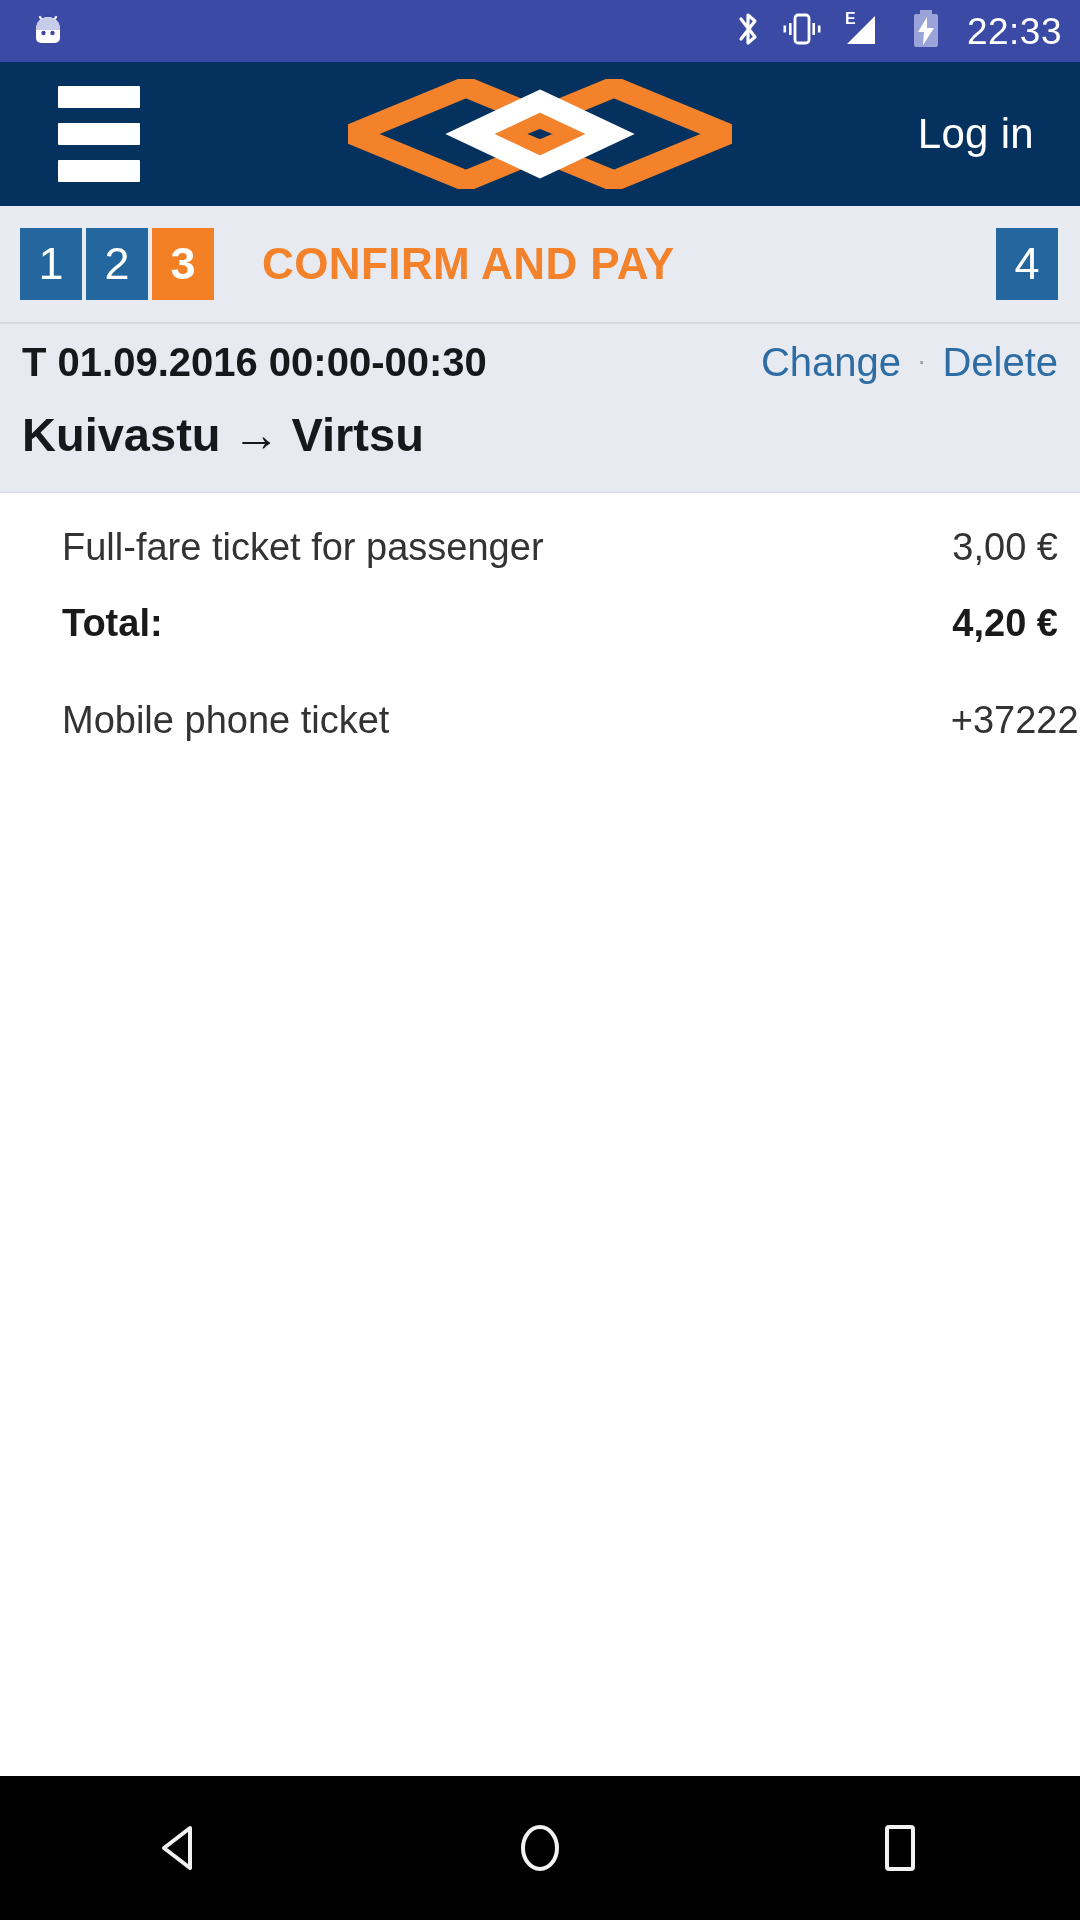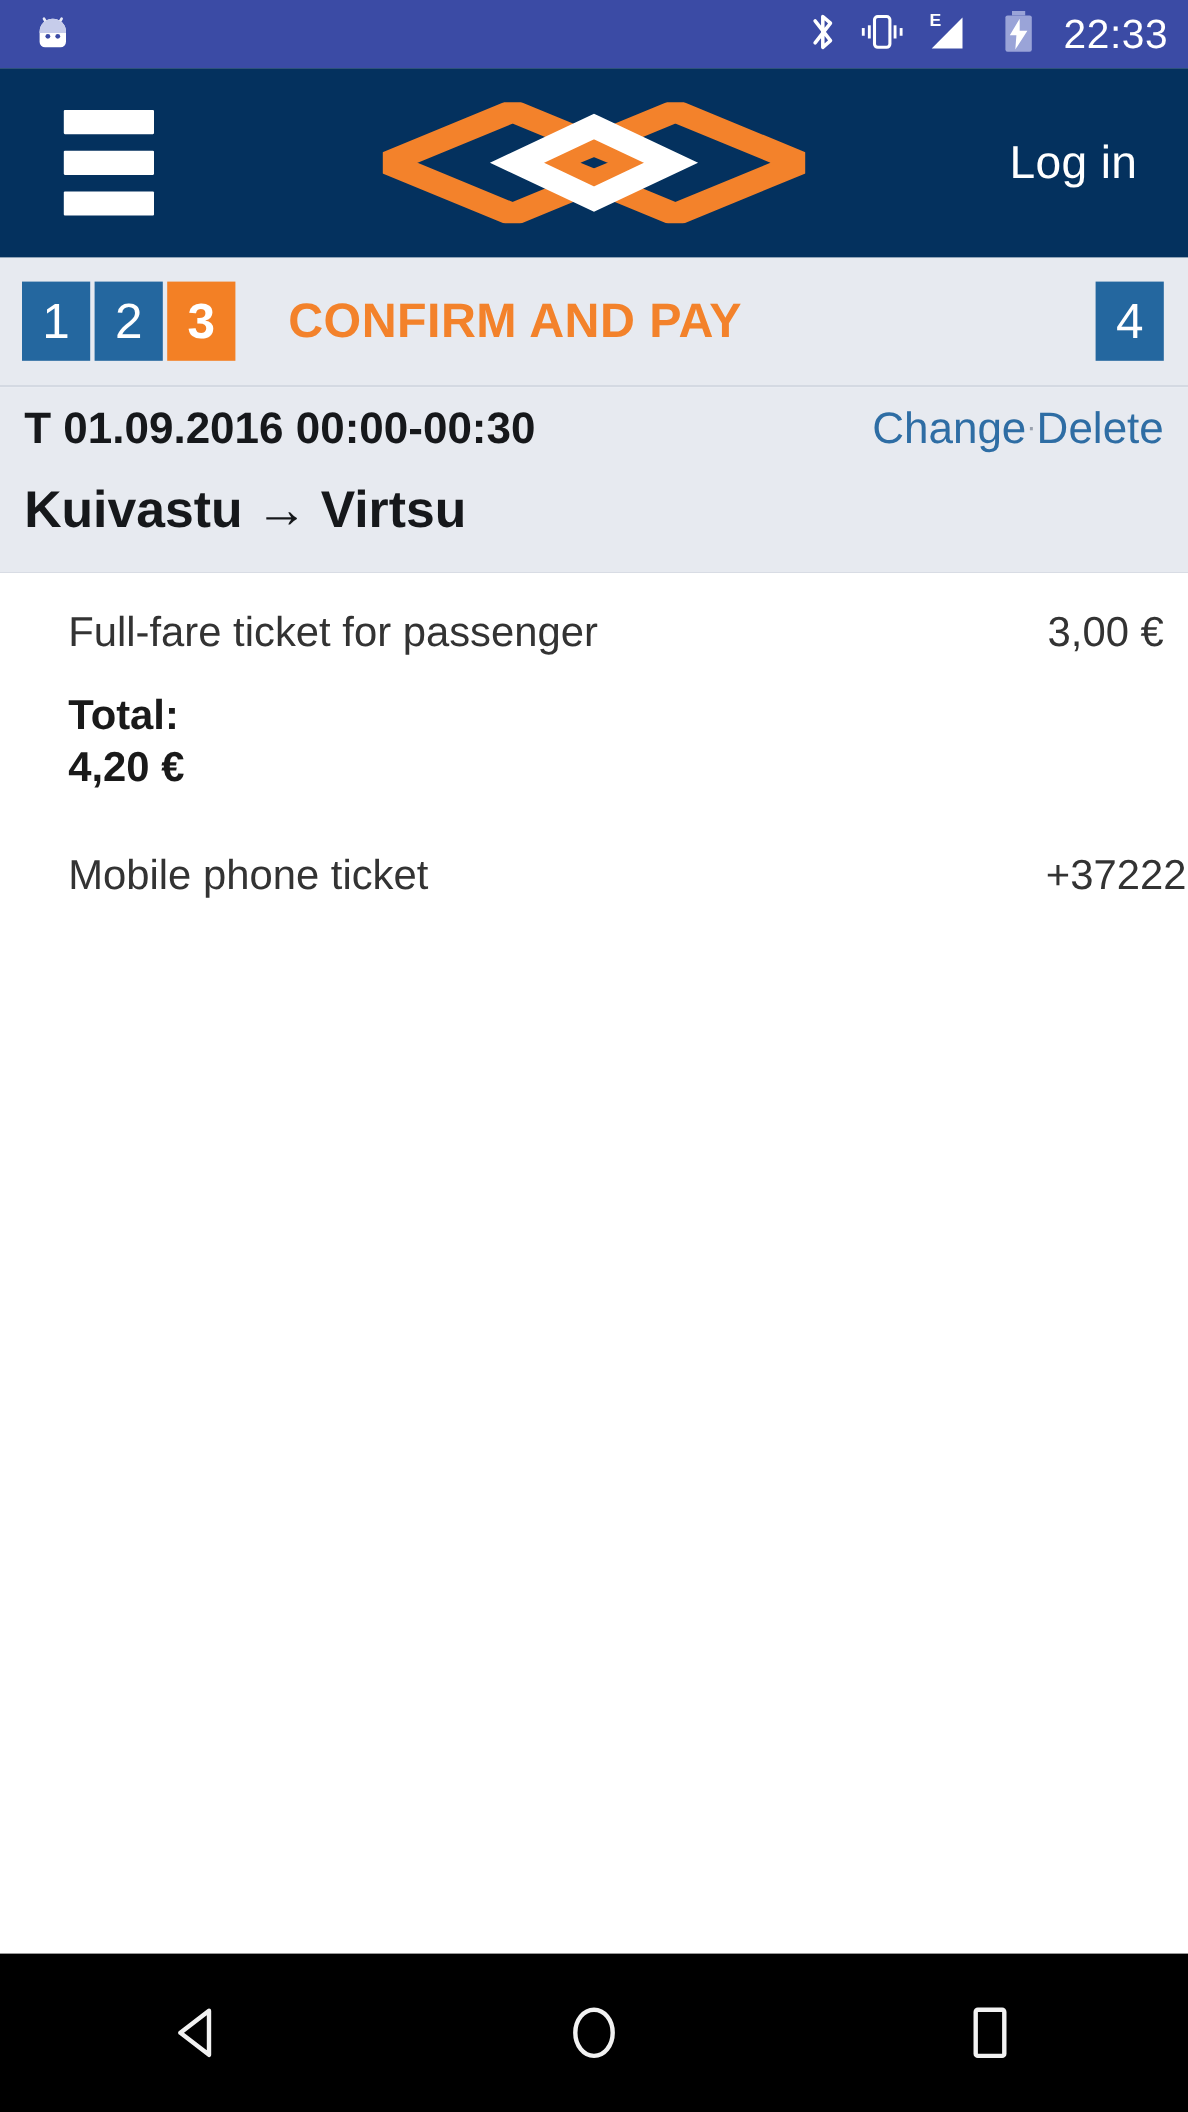--- a/index.html
+++ b/index.html
@@ -18,21 +18,21 @@
   }
   .sb-left{ display:flex; align-items:center; }
   .sb-spacer{ flex:1; }
   .sb-right{ display:flex; align-items:center; gap:14px; }
   .sb-icon{ display:block; }
   .sb-time{ font-size:37px; font-weight:400; letter-spacing:0.5px; line-height:1;
             margin-left:10px; font-family:"Liberation Sans", sans-serif; }
 
   
   .appbar{
-    height:172px; background:#04315e; position:relative;
+    height:144px; background:#04315e; position:relative;
     display:flex; align-items:center;
   }
   .hamburger{
     position:absolute; left:58px; top:50%; transform:translateY(-50%);
     width:82px; display:flex; flex-direction:column; gap:15px; cursor:pointer;
   }
   .hamburger span{ display:block; height:22px; background:#ffffff; border-radius:1px; }
   .logo{
     position:absolute; left:50%; top:50%; transform:translate(-50%,-50%);
     width:384px; height:110px;
@@ -61,33 +61,33 @@
   }
   .steps .grow{ flex:1; }
   .stepbox.last{ margin-right:0; }
 
   
   .trip{
     background:#e7eaf0; padding:16px 22px 30px 22px; border-bottom:1px solid #d8dce4;
   }
   .trip-row1{ display:flex; align-items:baseline; }
   .trip-when{ font-size:40px; font-weight:700; color:#16181b; flex:1; white-space:nowrap; }
-  .trip-actions{ display:flex; align-items:baseline; white-space:nowrap; }
+  .trip-actions{ display:flex; align-items:baseline; gap:16px; white-space:nowrap; }
   .trip-link{ color:#2e6da4; font-size:40px; font-weight:400; cursor:pointer; }
   .trip-dot{ color:#9aa1ad; font-size:28px; position:relative; top:-6px; }
   .trip-route{ font-size:47px; font-weight:700; color:#16181b; margin-top:22px; }
   .trip-route .arr{ font-weight:400; padding:0 12px; }
 
   
   .items{ background:#ffffff; padding:28px 22px 26px 22px; }
   .item{
     display:flex; justify-content:space-between; align-items:flex-start;
     font-size:38px; color:#333333; line-height:1.25; padding:3px 0;margin-left:40px;
   }
-  .item.total{ font-weight:700; color:#1a1a1a; margin-top:22px;flex-direction:column; }
+  .item.total{ font-weight:700; color:#1a1a1a; margin-top:22px; }
   .item.phone{ margin-top:44px; }
 
   
   .navbar{
     position:absolute; left:0; bottom:0; width:1080px; height:144px;
     background:#000000; display:flex; align-items:center; justify-content:space-around;
   }
   .navbtn{ width:120px; height:110px; display:flex; align-items:center; justify-content:center; cursor:pointer; }
 </style>
 </head>

